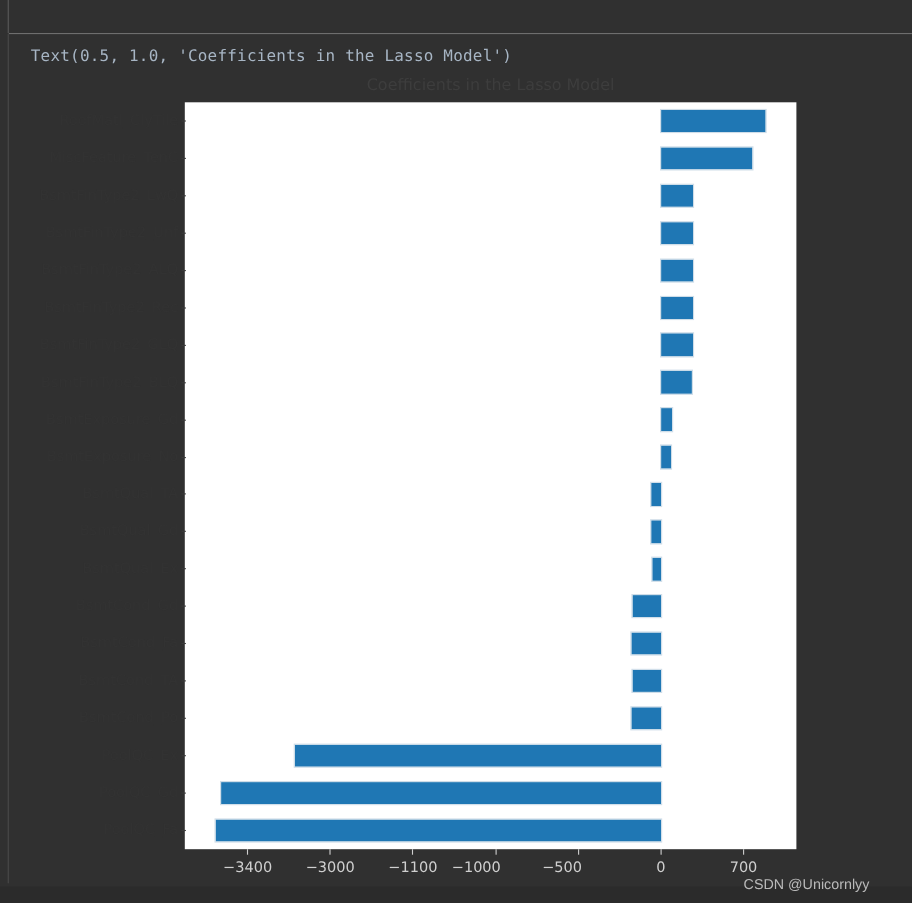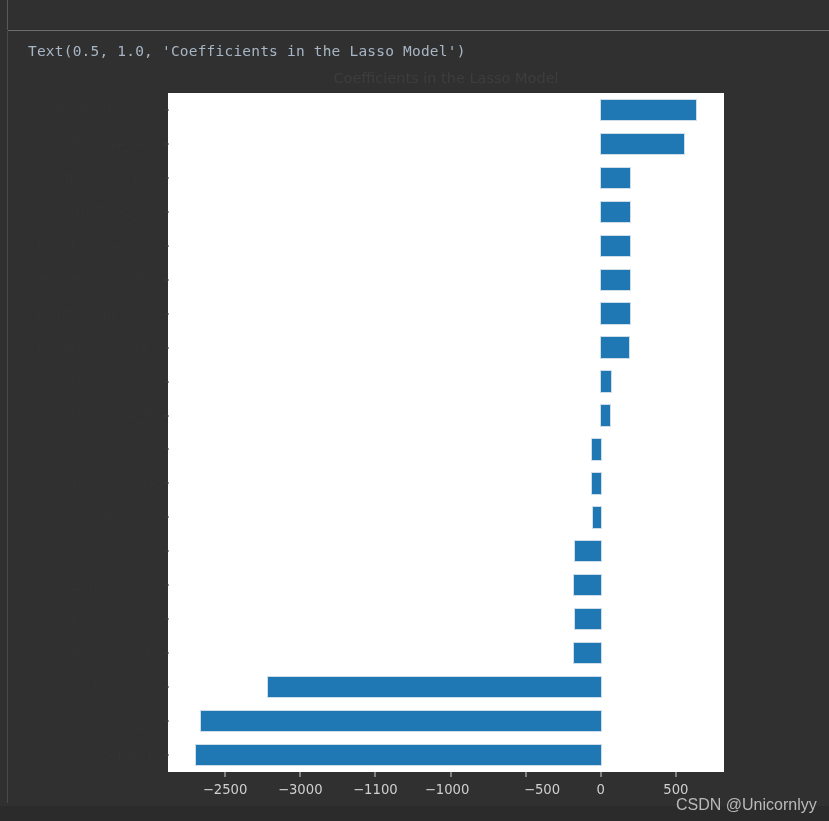--- a/index.html
+++ b/index.html
@@ -95,21 +95,21 @@
   
   .bar {
     position: absolute;
     background: #1f77b4;
     outline: 1px solid #cfdde8;
     outline-offset: -0.5px;
   }
 
   .watermark {
     position: absolute; left: 676px; top: 796px;
-    font-size: 16px; color: #b9b9b9;
+    font-size: 13px; color: #b9b9b9;
     font-family: "Liberation Sans", sans-serif;
     white-space: nowrap;
   }
 </style>
 </head>
 <body>
 
 <div id="root">
 
   <div class="cell-gutter"></div>
@@ -186,33 +186,33 @@
         <div class="ytick" style="top: 458.325px;">BsmtCond_Gd</div>
         <div class="ytick" style="top: 492.275px;">BsmtCond_Fa</div>
         <div class="ytick" style="top: 526.225px;">BsmtCond_TA</div>
         <div class="ytick" style="top: 560.175px;">BsmtCond_Po</div>
         <div class="ytick" style="top: 594.125px;">PoolQC_Ex</div>
         <div class="ytick" style="top: 628.075px;">PoolQC_Gd</div>
         <div class="ytick" style="top: 662.025px;">PoolQC_Fa</div>
       </div>
     <div class="xtick-wrap" id="xticks">
         <div class="xtick-mark" style="left: 57.1027px;"></div>
-        <div class="xtick" style="left: 57.1027px;">−2500</div>
+        <div class="xtick" style="left: 57.1027px;">−3400</div>
         <div class="xtick-mark" style="left: 132.238px;"></div>
         <div class="xtick" style="left: 132.238px;">−3000</div>
         <div class="xtick-mark" style="left: 207.373px;"></div>
         <div class="xtick" style="left: 207.373px;">−1100</div>
         <div class="xtick-mark" style="left: 282.508px;"></div>
-        <div class="xtick" style="left: 279px; text-align: right;">−1000</div>
+        <div class="xtick" style="left: 265px; text-align: right;">−1000</div>
         <div class="xtick-mark" style="left: 357.643px;"></div>
-        <div class="xtick" style="left: 374px; text-align: right;">−500</div>
+        <div class="xtick" style="left: 343px; text-align: right;">−500</div>
         <div class="xtick-mark" style="left: 432.778px;"></div>
         <div class="xtick" style="left: 432.778px;">0</div>
         <div class="xtick-mark" style="left: 507.914px;"></div>
-        <div class="xtick" style="left: 507.914px;">500</div>
+        <div class="xtick" style="left: 507.914px;">700</div>
       </div>
 
   </div>
 
   <div class="bottom-strip"></div>
 
   <div class="watermark">CSDN @Unicornlyy</div>
 
 </div>
 

